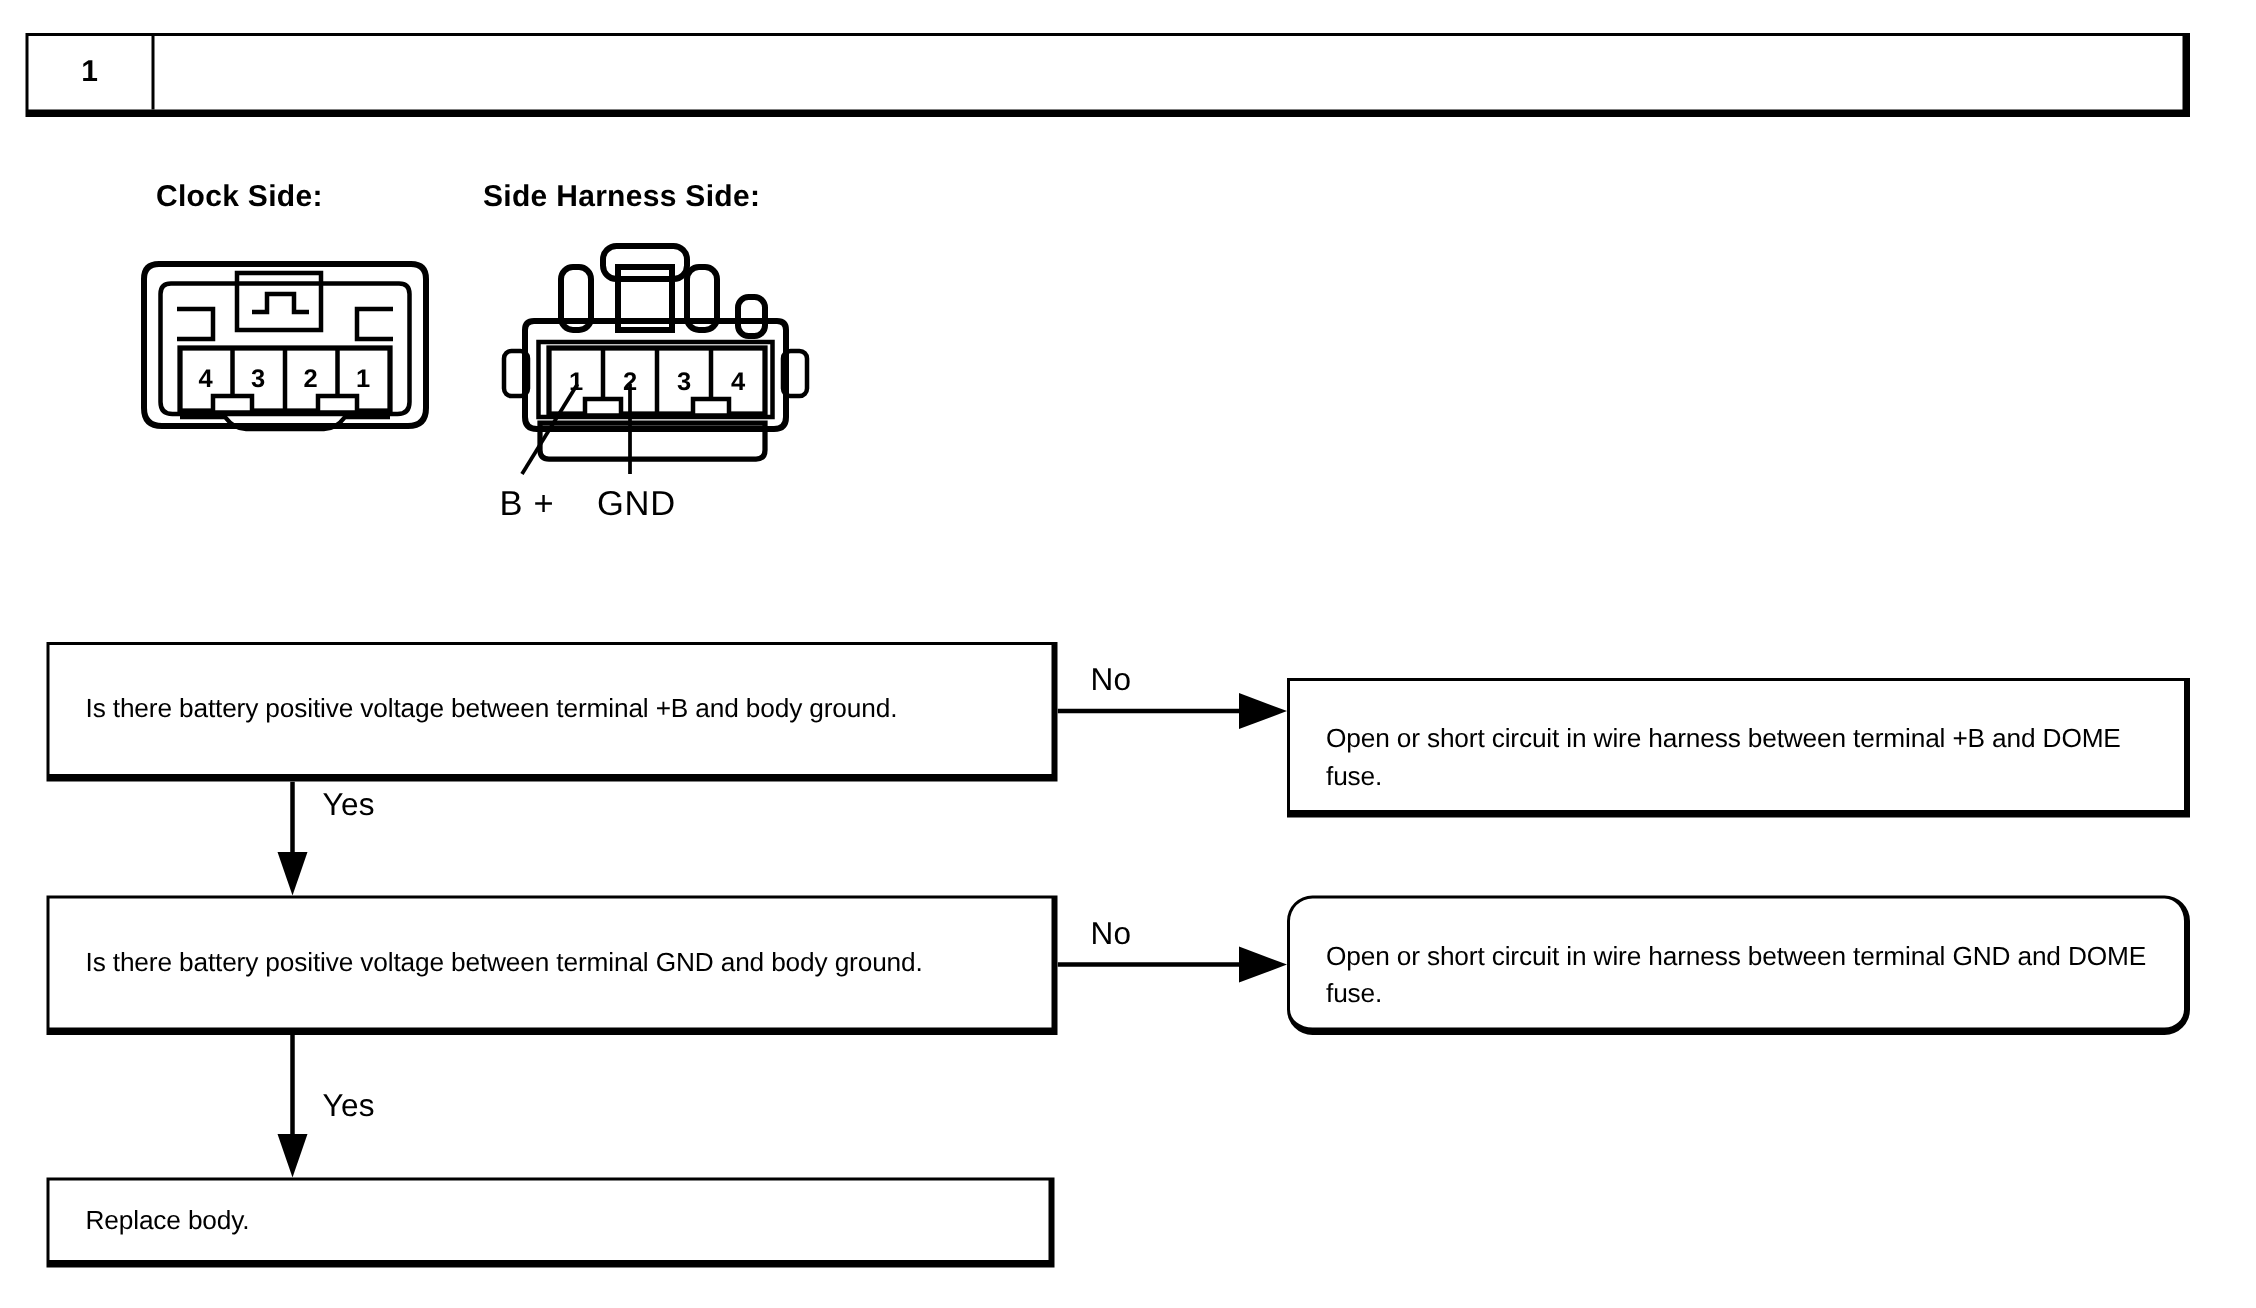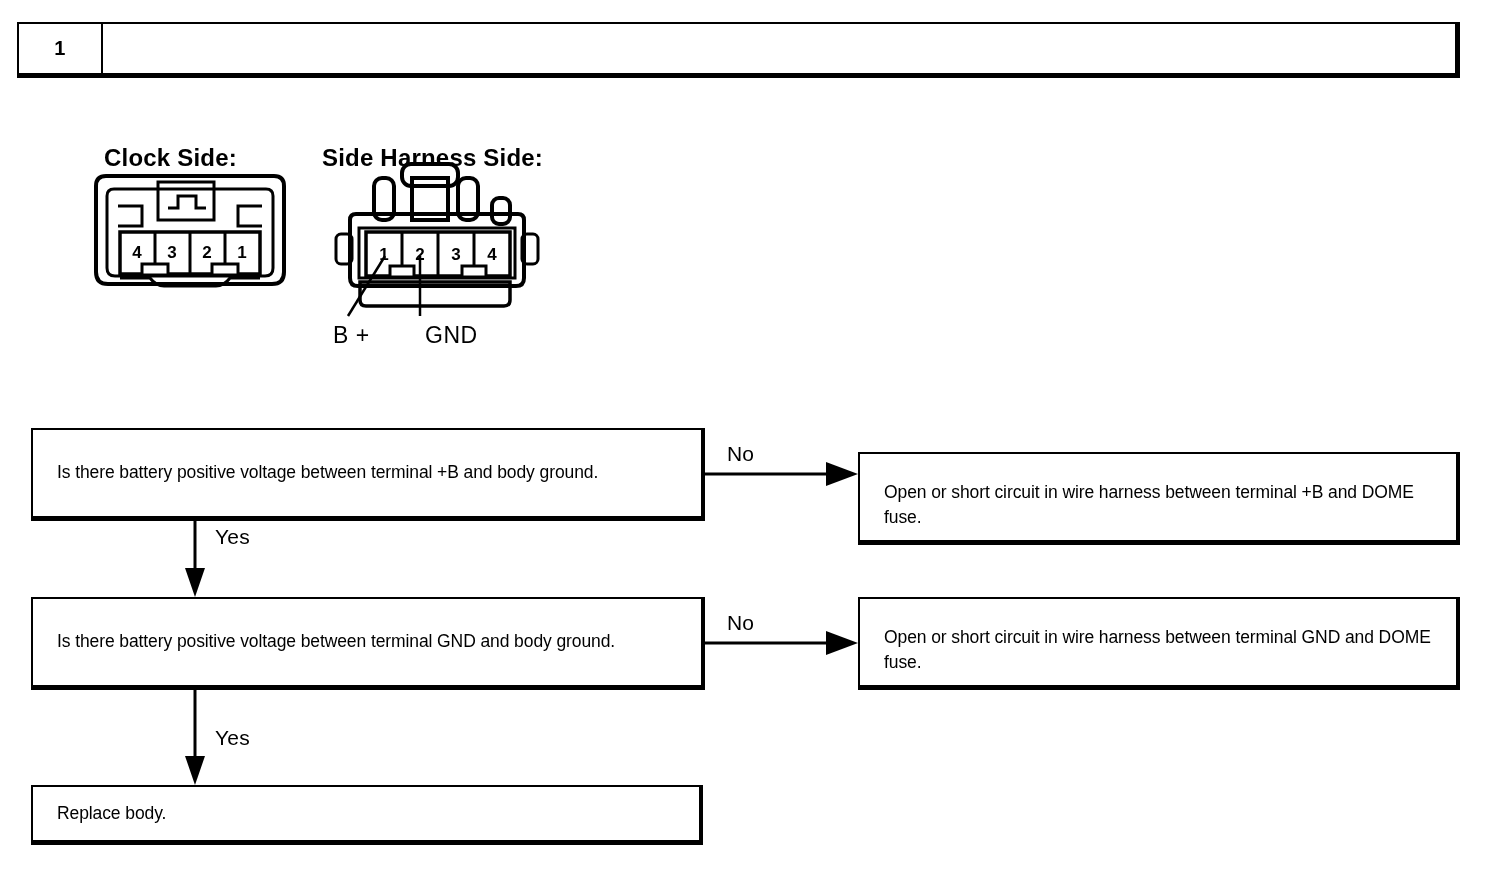--- a/index.html
+++ b/index.html
@@ -54,25 +54,24 @@
     display: flex;
     align-items: center;
     font-size: 25px;
     font-weight: bold;
     letter-spacing: 0.6px;
   }
 
   
   .conn-caption {
     position: absolute;
-    font-size: 24px;
+    font-size: 20px;
     font-weight: bold;
     letter-spacing: 0.2px;
     white-space: nowrap;
-    margin-top: 24px;
   }
   #clock-side-caption { left: 104px; top: 120px; }
   #harness-side-caption { left: 322px; top: 120px; }
 
   .conn-svg { position: absolute; }
   #clock-connector-figure { left: 80px; top: 160px; }
   #harness-connector-figure { left: 330px; top: 160px; }
 
   
   .flow-box {
@@ -96,21 +95,21 @@
   }
   .flow-box.result .box-text {
     top: 26px;
     transform: none;
   }
 
   #box-q1  { left: 31px;  top: 428px; width: 674px; height: 93px; }
   #box-q2  { left: 31px;  top: 597px; width: 674px; height: 93px; }
   #box-end { left: 31px;  top: 785px; width: 672px; height: 60px; }
   #box-r1  { left: 858px; top: 428px; width: 602px; height: 93px; margin-top: 24px; }
-  #box-r2  { left: 858px; top: 597px; width: 602px; height: 93px; }
+  #box-r2  { left: 858px; top: 597px; width: 602px; height: 93px; border-radius: 17px; }
 
   
   #flow-lines {
     position: absolute;
     left: 0;
     top: 0;
     width: 1504px;
     height: 872px;
     pointer-events: none;
   }
@@ -130,21 +129,21 @@
     font-family: "Liberation Sans", sans-serif;
     font-size: 17px;
     font-weight: bold;
   }
   .lead-label {
     position: absolute;
     font-size: 23px;
     letter-spacing: 0.5px;
   }
   #label-bplus { left: 333px; top: 322px; }
-  #label-gnd   { left: 398px; top: 322px; margin-left: 27px; }
+  #label-gnd   { left: 398px; top: 322px; }
 </style>
 </head>
 <body>
 
 <div id="header-bar">
   <div id="header-number-cell">
     <span class="num">1</span>
   </div>
 </div>
 

